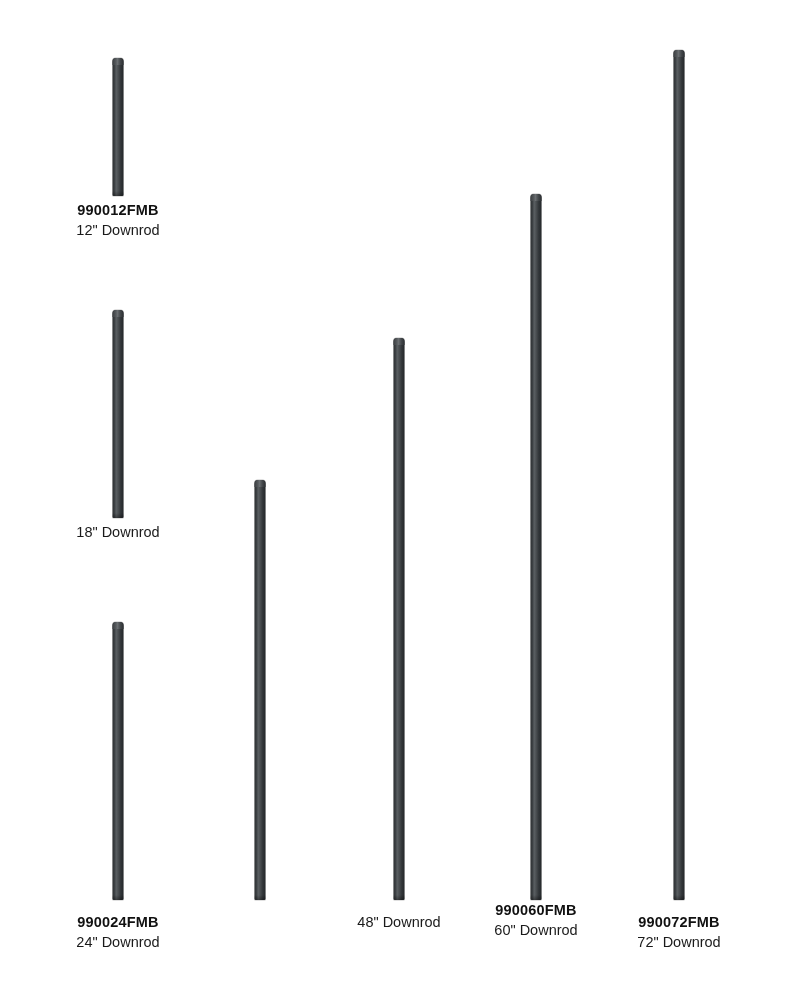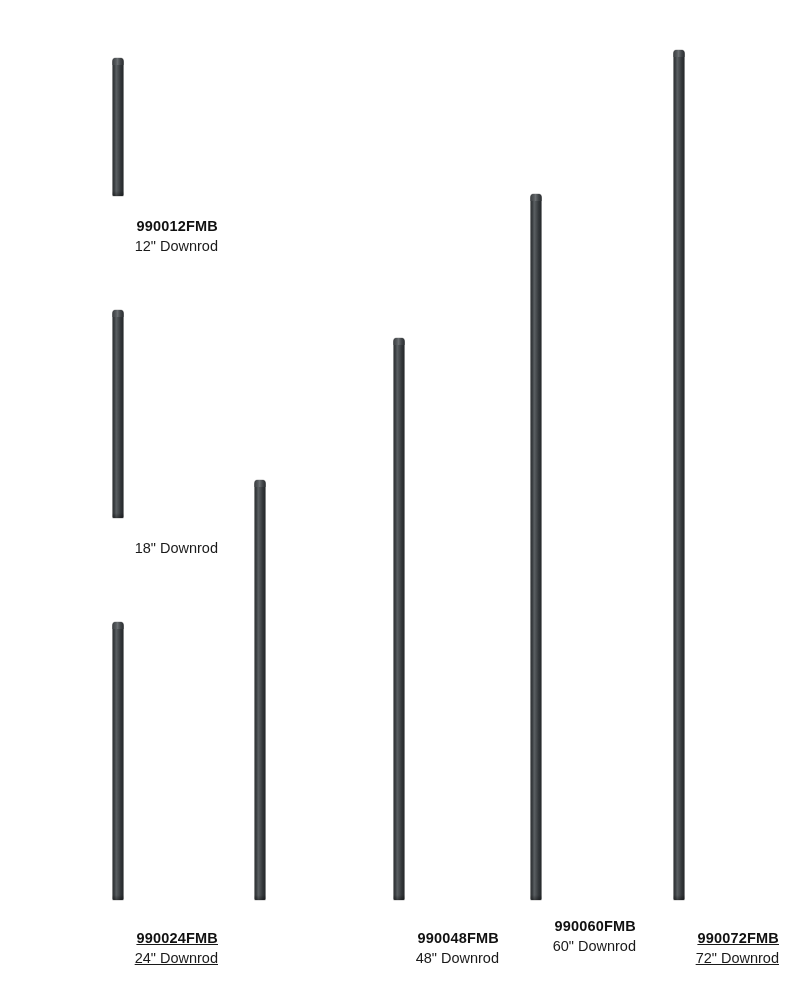--- a/index.html
+++ b/index.html
@@ -69,23 +69,22 @@
     bottom: 0;
     left: 0;
     right: 0;
     height: 5px;
     border-radius: 0 0 2px 2px;
     background: linear-gradient(to bottom, rgba(0,0,0,0) 0%, rgba(0,0,0,0.35) 100%);
   }
 
   .label-block {
     position: absolute;
-    text-align: right;
+    text-align: center;
     white-space: nowrap;
-    margin-top: 16px;
   }
   .sku {
     font-size: 14.5px;
     font-weight: bold;
     letter-spacing: 0.2px;
     line-height: 20px;
     color: #111111;
   }
   .desc {
     font-size: 14.5px;
@@ -110,46 +109,45 @@
   <div class="rod-item" style="left:118px; top:310px; width:0px; height:208px;">
     <div class="rod" style="height:208px;"></div>
   </div>
   <div class="label-block" style="left:18px; top:522px; width:200px;">
     <div class="desc">18" Downrod</div>
   </div>
 
   <div class="rod-item" style="left:118px; top:622px; width:0px; height:278px;">
     <div class="rod" style="height:278px;"></div>
   </div>
-  <div class="label-block" style="left:18px; top:912px; width:200px;text-decoration:underline;">
+  <div class="label-block" style="left:18px; top:912px; width:200px;">
     <div class="sku">990024FMB</div>
     <div class="desc">24" Downrod</div>
   </div>
 
   <div class="rod-item" style="left:260px; top:480px; width:0px; height:420px;">
     <div class="rod" style="height:420px;"></div>
   </div>
 
   <div class="rod-item" style="left:399px; top:338px; width:0px; height:562px;">
     <div class="rod" style="height:562px;"></div>
   </div>
   <div class="label-block" style="left:299px; top:912px; width:200px;">
-    <div class="sku">990048FMB</div>
     <div class="desc">48" Downrod</div>
   </div>
 
   <div class="rod-item" style="left:536px; top:194px; width:0px; height:706px;">
     <div class="rod" style="height:706px;"></div>
   </div>
   <div class="label-block" style="left:436px; top:900px; width:200px;">
     <div class="sku">990060FMB</div>
     <div class="desc">60" Downrod</div>
   </div>
 
   <div class="rod-item" style="left:679px; top:50px; width:0px; height:850px;">
     <div class="rod" style="height:850px;"></div>
   </div>
-  <div class="label-block" style="left:579px; top:912px; width:200px;text-decoration:underline;">
+  <div class="label-block" style="left:579px; top:912px; width:200px;">
     <div class="sku">990072FMB</div>
     <div class="desc">72" Downrod</div>
   </div>
 
 </div>
 
 </body></html>

